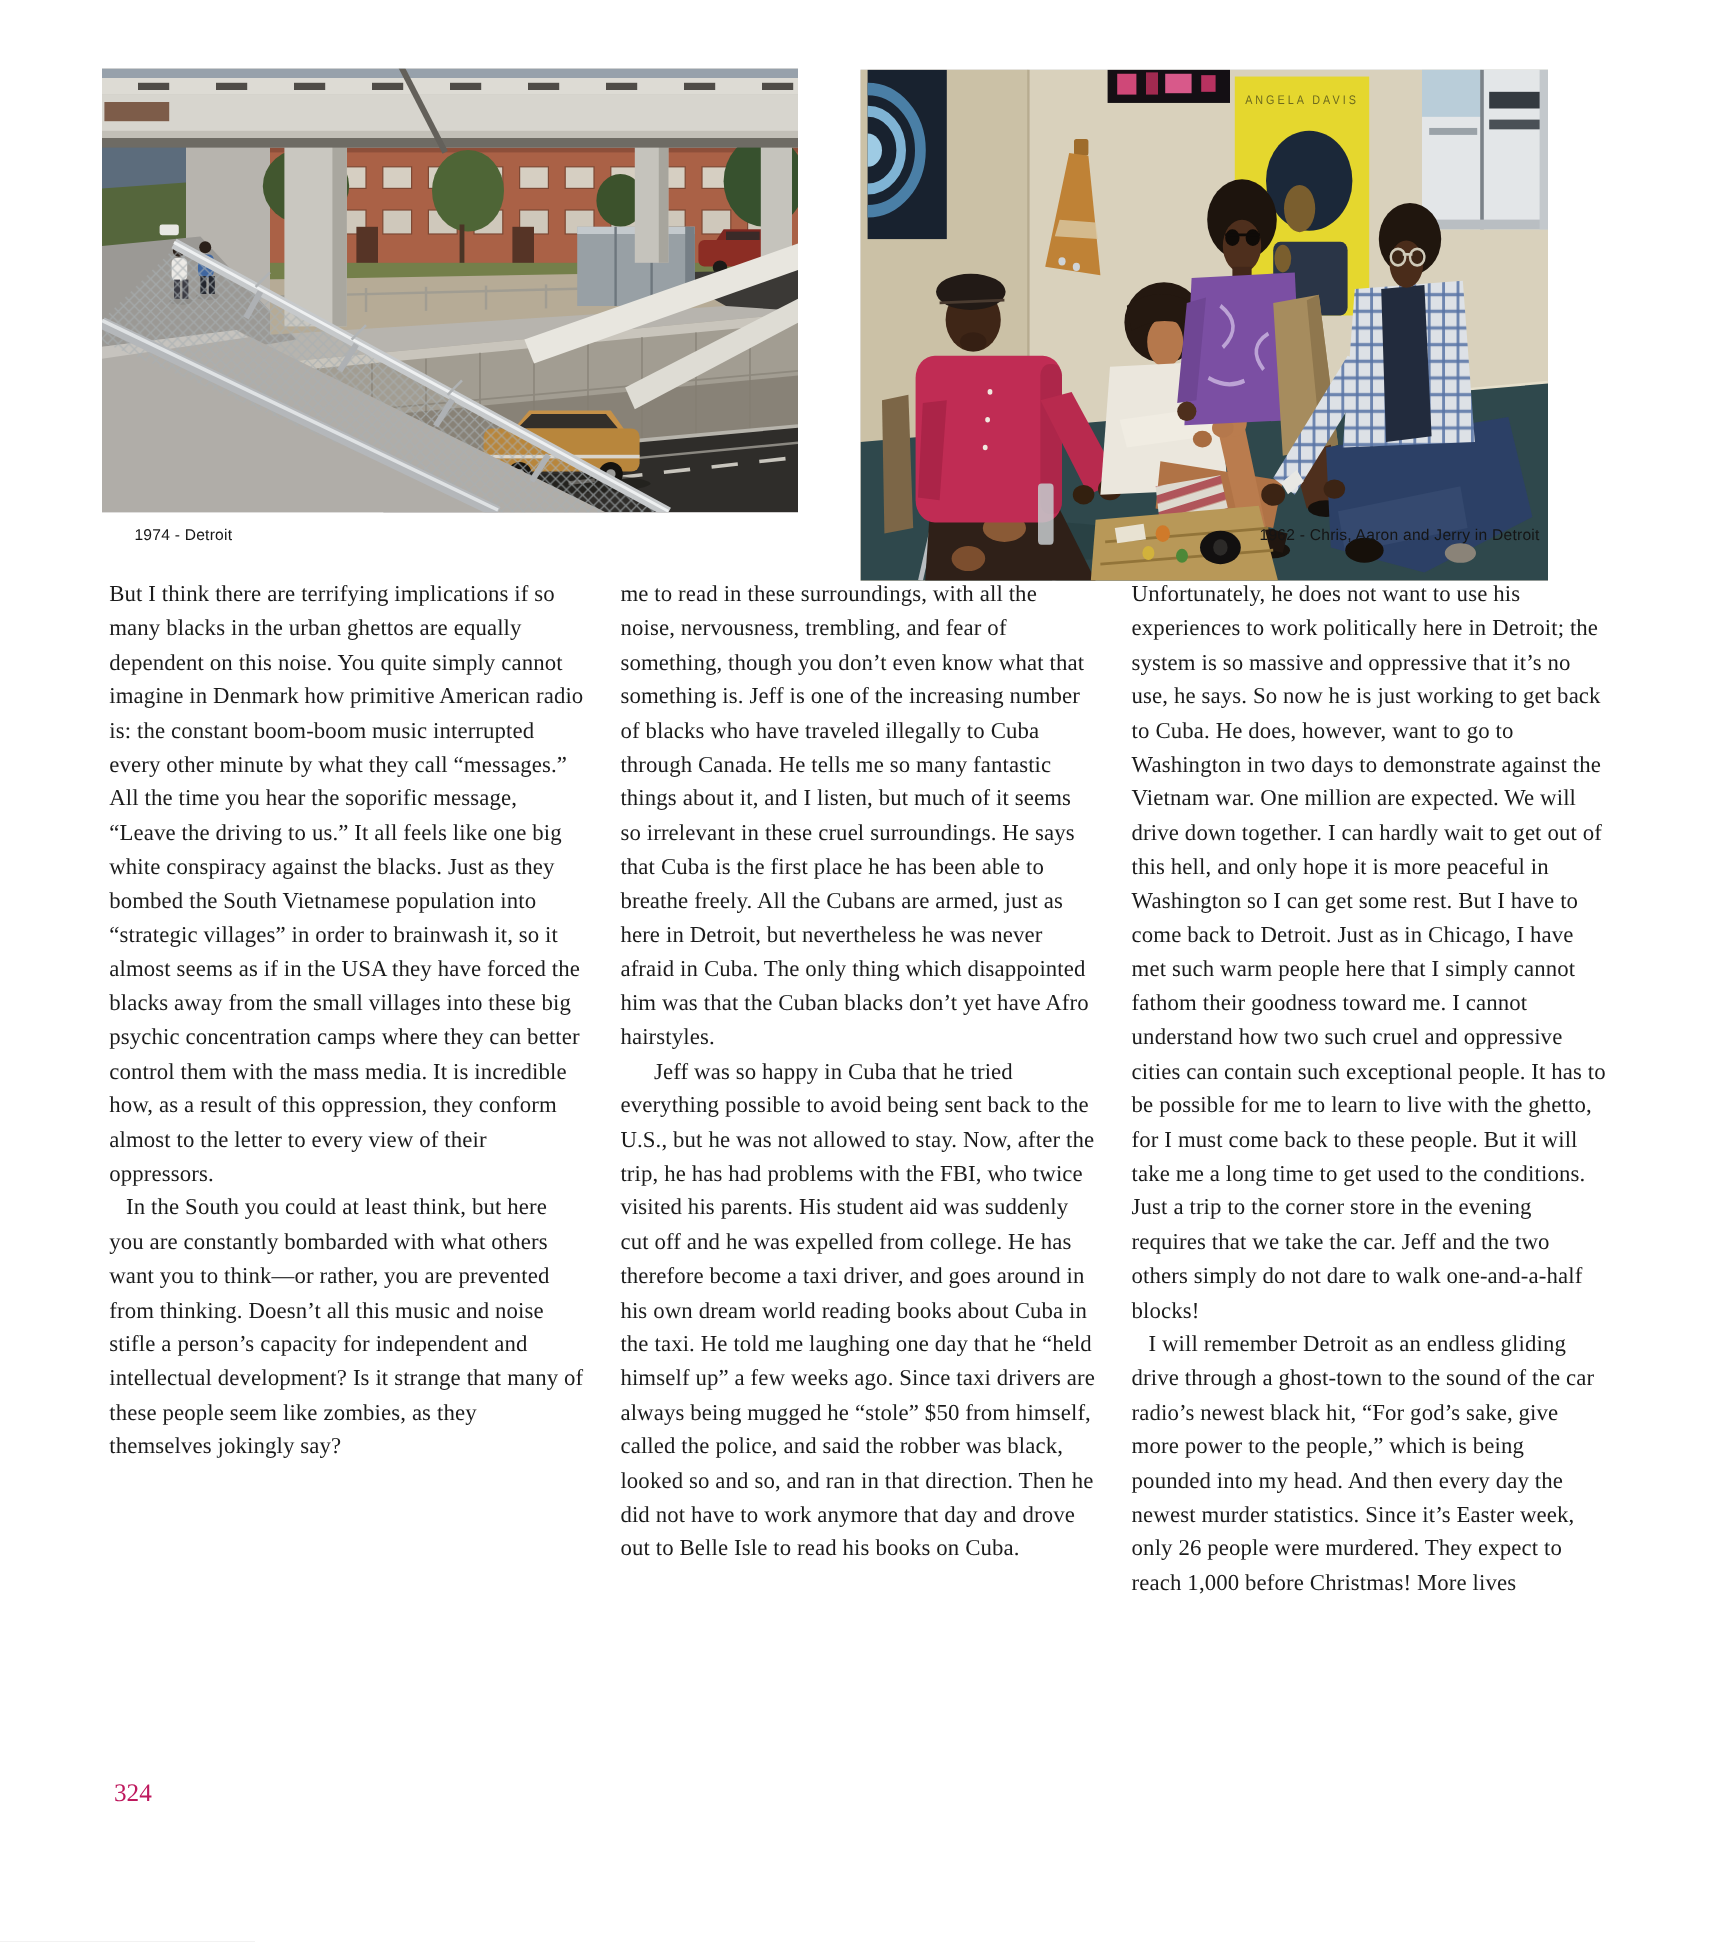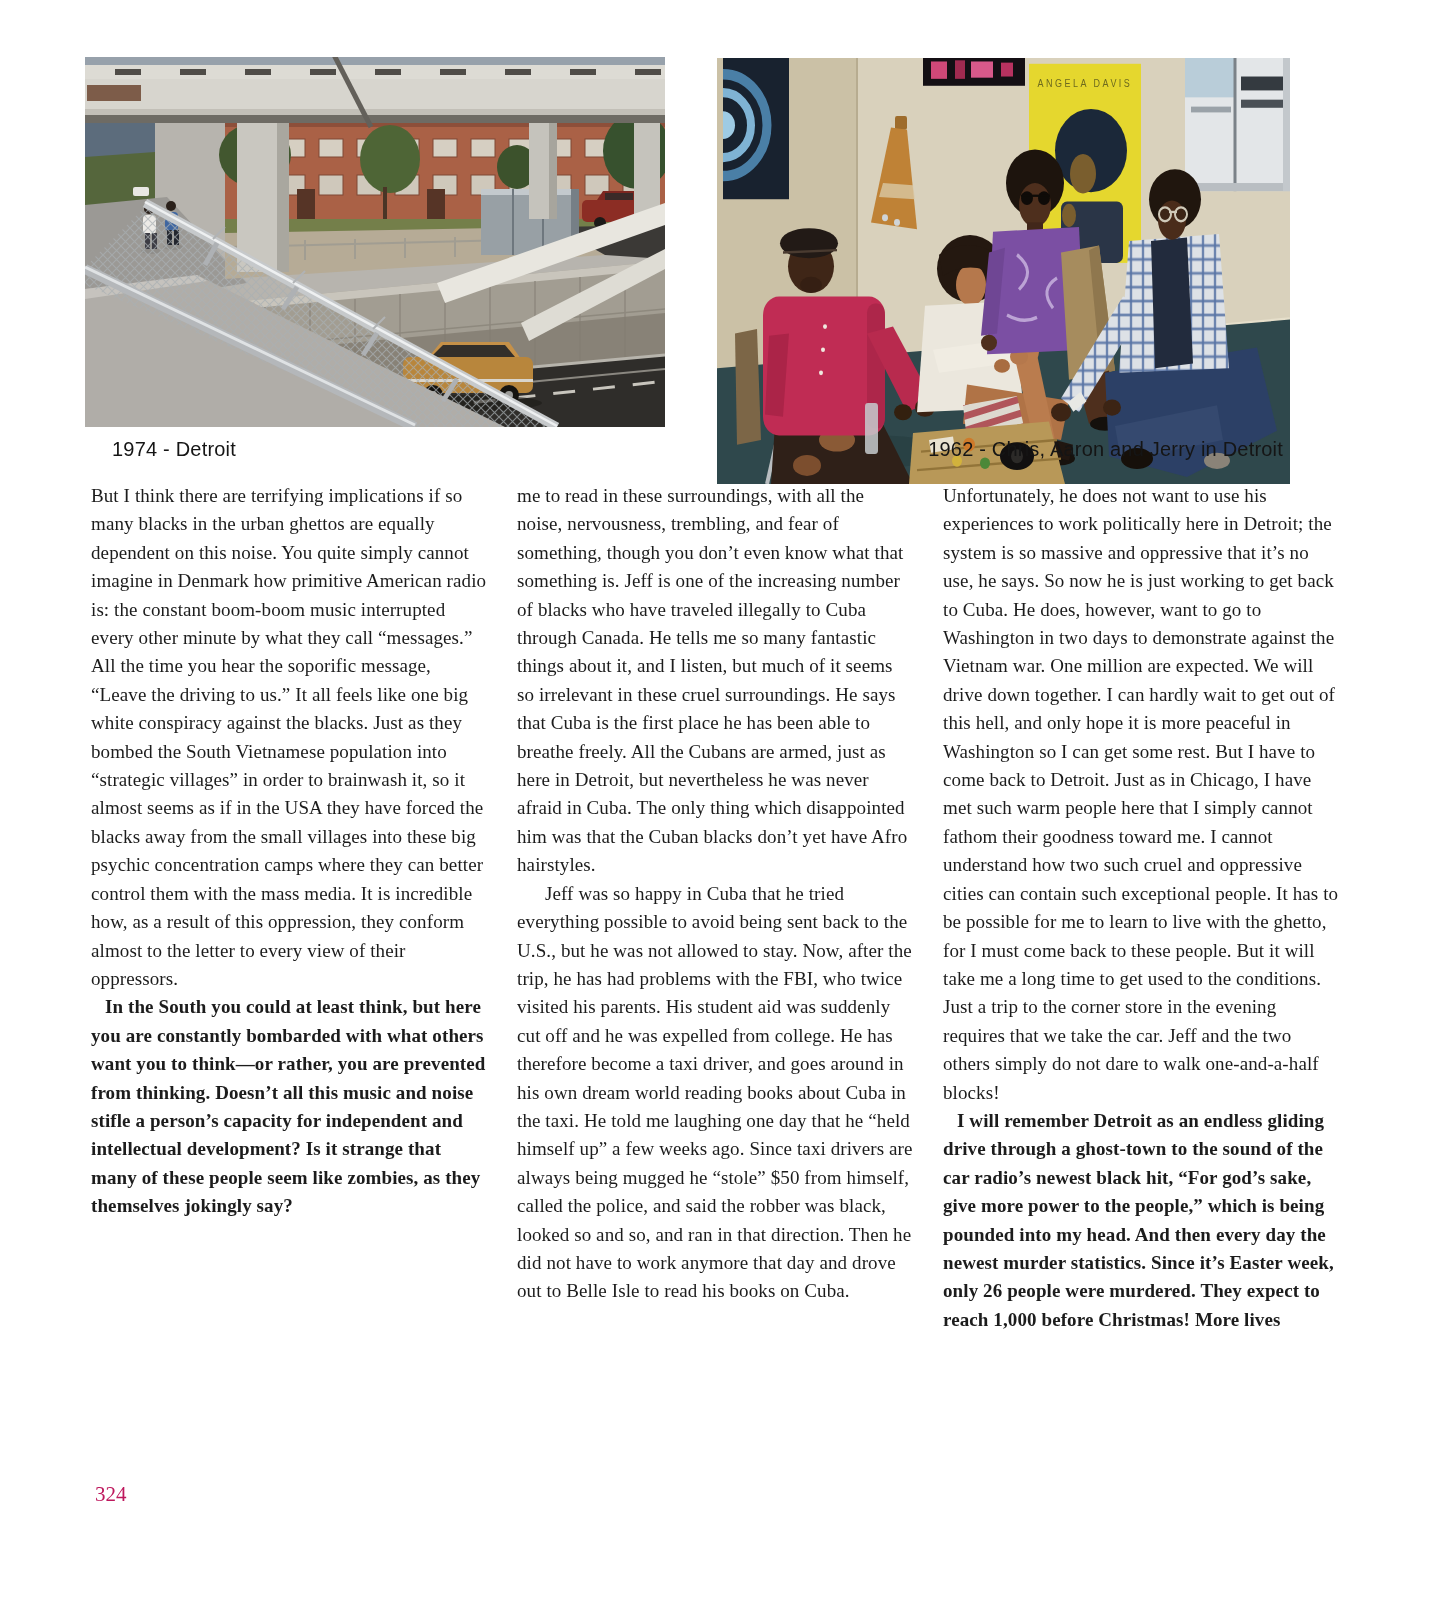--- a/index.html
+++ b/index.html
@@ -8,34 +8,34 @@
     background:#ffffff;overflow:hidden;
     font-family:"Liberation Serif", serif;color:#1c1c1c;
   }
   .photo{position:absolute;overflow:hidden;background:#ccc;}
   .photo svg{display:block;width:100%;height:100%;}
   .photo-left{left:85px;top:57px;width:580px;height:370px;}
   .photo-right{left:717px;top:58px;width:573px;height:426px;}
   .caption{
     position:absolute;top:438px;
     font-family:"Liberation Sans", sans-serif;
-    font-size:20px;font-weight:400;color:#151515;letter-spacing:.2px;
+    font-size:13px;font-weight:400;color:#151515;letter-spacing:.2px;
   }
   .caption-left{left:112px;}
   .caption-right{right:164px;}
   .columns{
     position:absolute;left:91px;top:482px;width:1248px;
     display:flex;gap:30px;
   }
   .col{flex:1 1 0;min-width:0;}
   .col p{
     margin:0;font-size:19px;line-height:28.4px;text-align:left;
     letter-spacing:.1px;color:#1c1c1c;
   }
-  .ind-sm{text-indent:14px;font-weight:bold;}
+  .ind-sm{text-indent:14px;}
   .ind-lg{text-indent:28px;}
   .space-before{margin-top:28px !important;}
   .page-number{
     position:absolute;left:95px;top:1482px;
     font-family:"Liberation Serif", serif;font-size:21px;color:#be185d;
   }
 </style>
 </head>
 <body>
 

